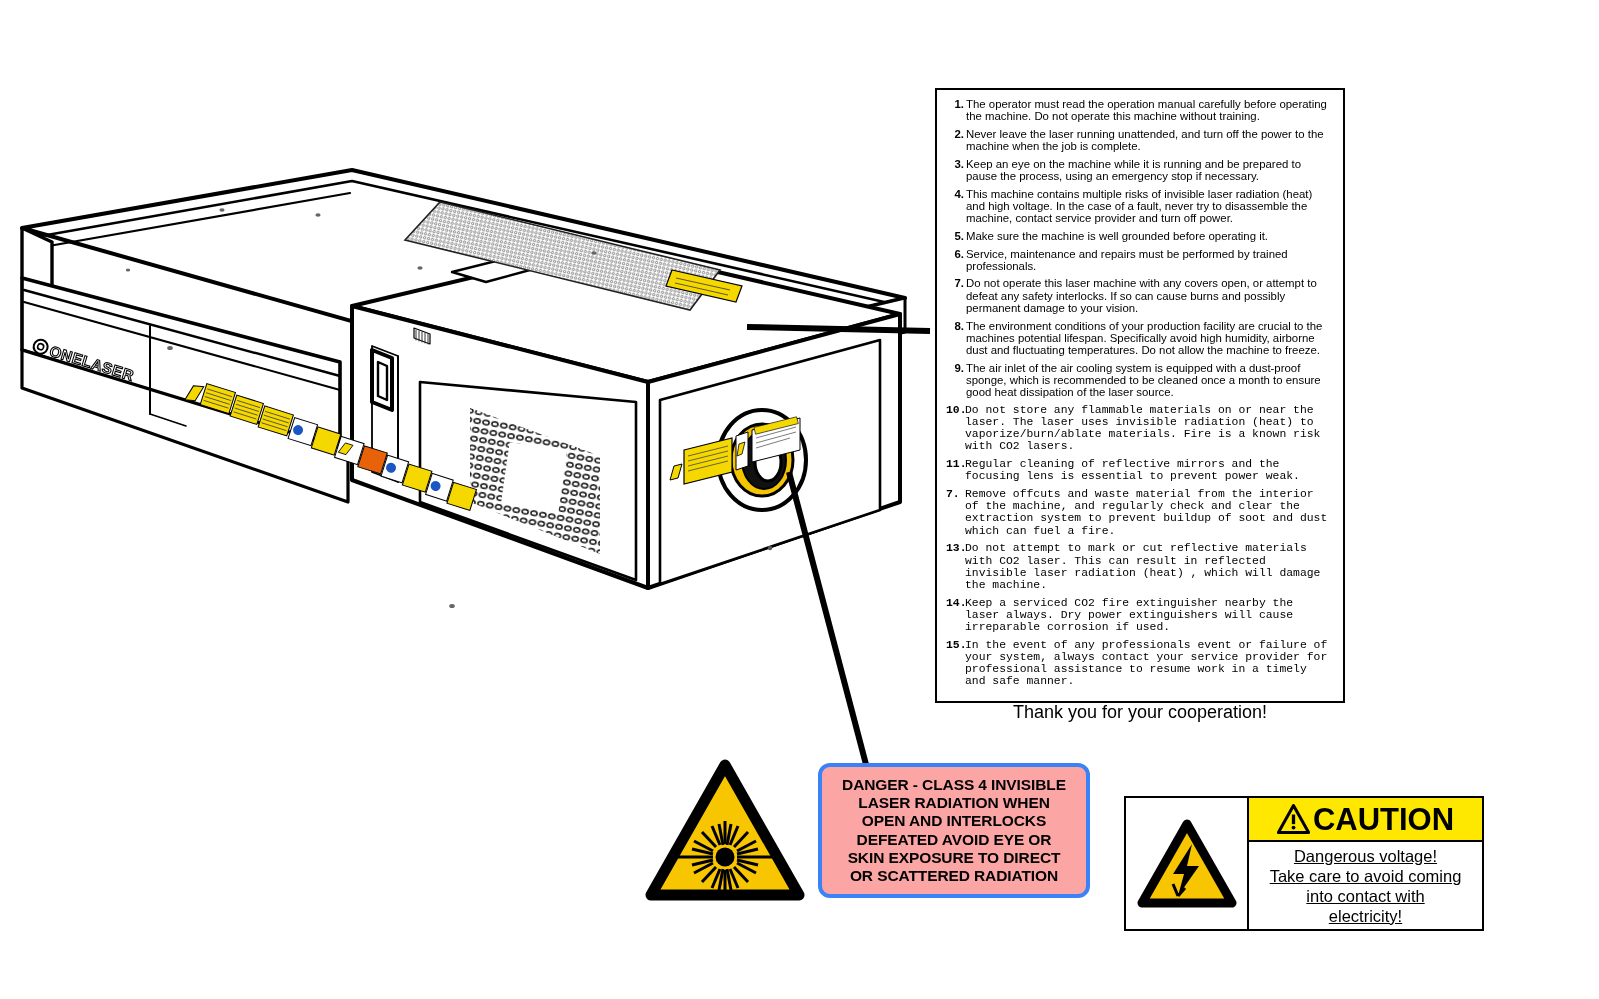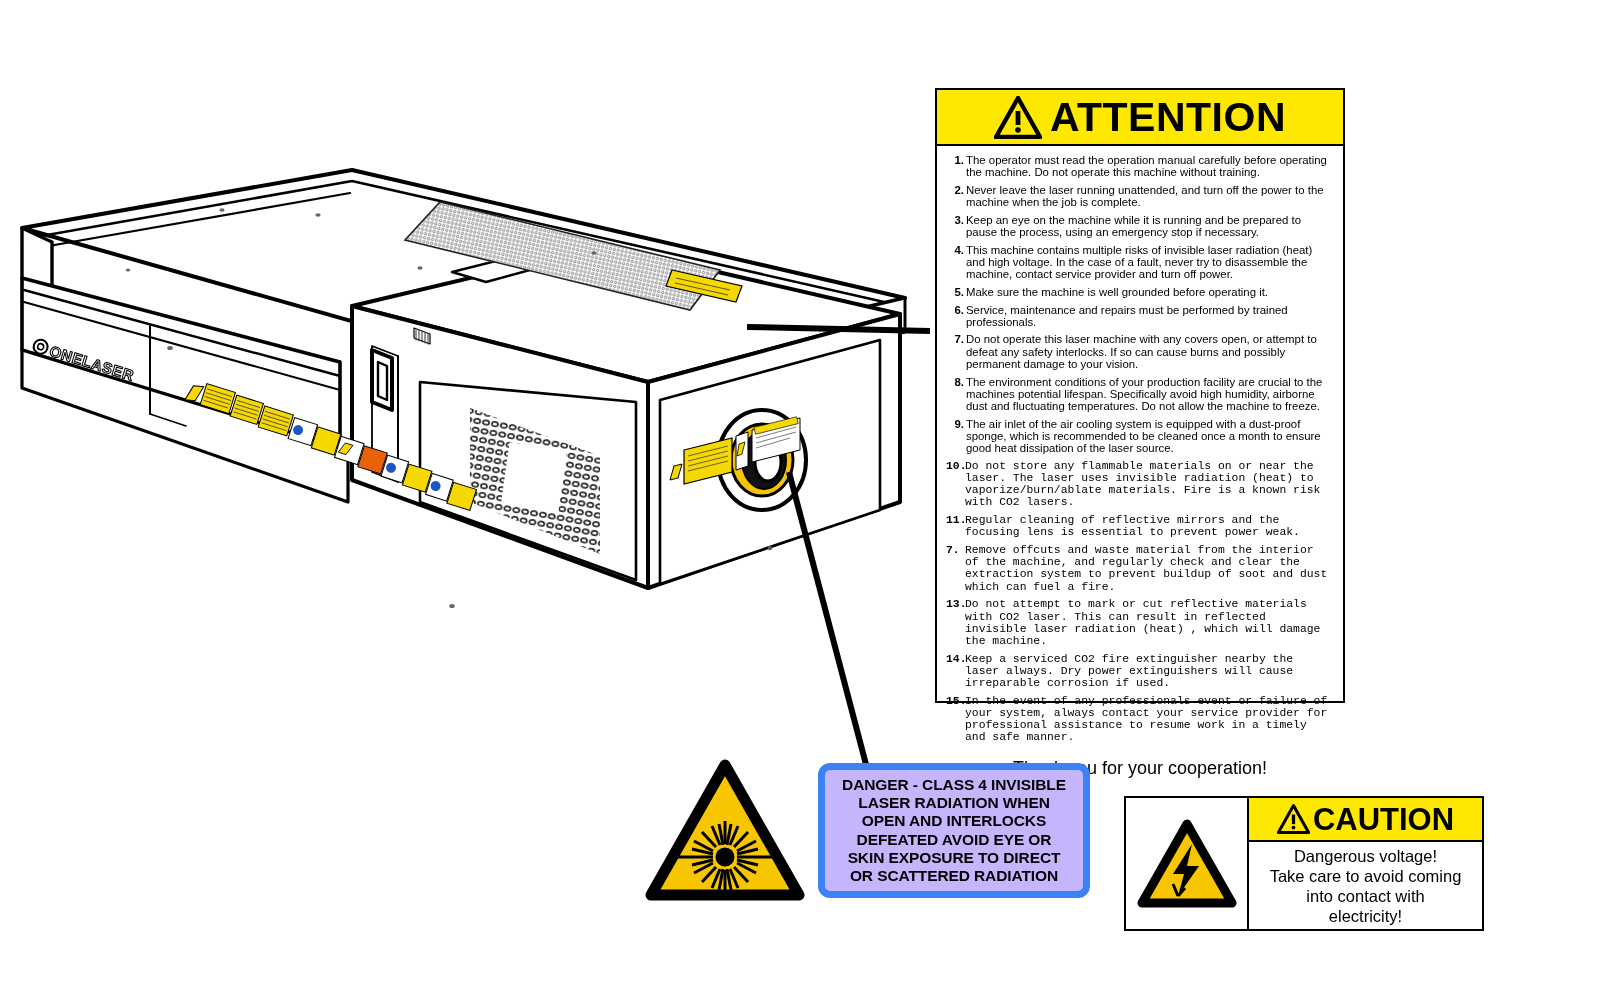--- a/index.html
+++ b/index.html
@@ -49,21 +49,21 @@
   }
 
   
   #leaders{position:absolute;left:0;top:0;width:1599px;height:999px;pointer-events:none;}
 
   
   #laser-triangle-label{position:absolute;left:645px;top:757px;width:160px;height:145px;}
 
   #danger-text-label{
     position:absolute;left:818px;top:763px;width:272px;height:135px;
-    background:#c4b5fd;border:7px solid #3b82f6;border-radius:12px;
+    background:#fca5a5;border:4px solid #3b82f6;border-radius:12px;
     box-sizing:border-box;display:flex;align-items:center;justify-content:center;
   }
   #danger-text-label .dtl-inner{
     text-align:center;font-size:15.5px;line-height:18.3px;font-weight:bold;
     letter-spacing:-0.1px;
   }
 
   #voltage-group{position:absolute;left:1124px;top:796px;width:360px;height:135px;display:flex;}
   #voltage-icon-box{
     width:125px;height:135px;border:2px solid #000;box-sizing:border-box;
@@ -75,20 +75,21 @@
   }
   #caution-header{
     height:44px;background:#FFE800;border-bottom:2px solid #000;
     display:flex;align-items:center;justify-content:center;gap:3px;box-sizing:border-box;
   }
   #caution-header .ch-title{font-size:31px;font-weight:bold;line-height:1;}
   #caution-body{
     flex:1;display:flex;align-items:center;justify-content:center;
     text-align:center;font-size:16.5px;line-height:20px;padding:2px 4px;
     box-sizing:border-box;
+    text-decoration:underline;
   }
 </style>
 </head>
 <body>
 
 <div id="canvas">
 
   <svg id="machine-illustration" viewBox="0 0 940 520" preserveAspectRatio="none">
     <defs>
       <pattern id="meshPat" width="4" height="4" patternUnits="userSpaceOnUse" patternTransform="rotate(12)">
@@ -255,28 +256,20 @@
       <rect x="277" y="22" width="24" height="22" fill="#F5D800" stroke="#000" stroke-width="1"></rect>
     </g>
   </svg>
 
   <svg id="leaders" viewBox="0 0 1599 999">
     <line x1="747" y1="327" x2="930" y2="331" stroke="#000" stroke-width="6"></line>
     <line x1="789" y1="472" x2="868" y2="772" stroke="#000" stroke-width="6"></line>
   </svg>
 
   <div id="attention-panel">
-    <div id="attention-header">
-      <svg class="warn-tri" width="48" height="43" viewBox="0 0 48 43">
-        <path d="M24 2 L46 41 L2 41 Z" fill="none" stroke="#000" stroke-width="4.4" stroke-linejoin="round"></path>
-        <rect x="21.6" y="15" width="4.8" height="14" fill="#000"></rect>
-        <circle cx="24" cy="34" r="2.8" fill="#000"></circle>
-      </svg>
-      <span class="hdr-title">ATTENTION</span>
-    </div>
 
     <ul id="attention-list">
       <li><span class="num">1.</span><span>The operator must read the operation manual carefully before operating the machine. Do not operate this machine without training.</span></li>
       <li><span class="num">2.</span><span>Never leave the laser running unattended, and turn off the power to the machine when the job is complete.</span></li>
       <li><span class="num">3.</span><span>Keep an eye on the machine while it is running and be prepared to pause the process, using an emergency stop if necessary.</span></li>
       <li><span class="num">4.</span><span>This machine contains multiple risks of invisible laser radiation (heat) and high voltage. In the case of a fault, never try to disassemble the machine, contact service provider and turn off power.</span></li>
       <li><span class="num">5.</span><span>Make sure the machine is well grounded before operating it.</span></li>
       <li><span class="num">6.</span><span>Service, maintenance and repairs must be performed by trained professionals.</span></li>
       <li><span class="num">7.</span><span>Do not operate this laser machine with any covers open, or attempt to defeat any safety interlocks. If so can cause burns and possibly permanent damage to your vision.</span></li>
       <li><span class="num">8.</span><span>The environment conditions of your production facility are crucial to the machines potential lifespan. Specifically avoid high humidity, airborne dust and fluctuating temperatures. Do not allow the machine to freeze.</span></li>

